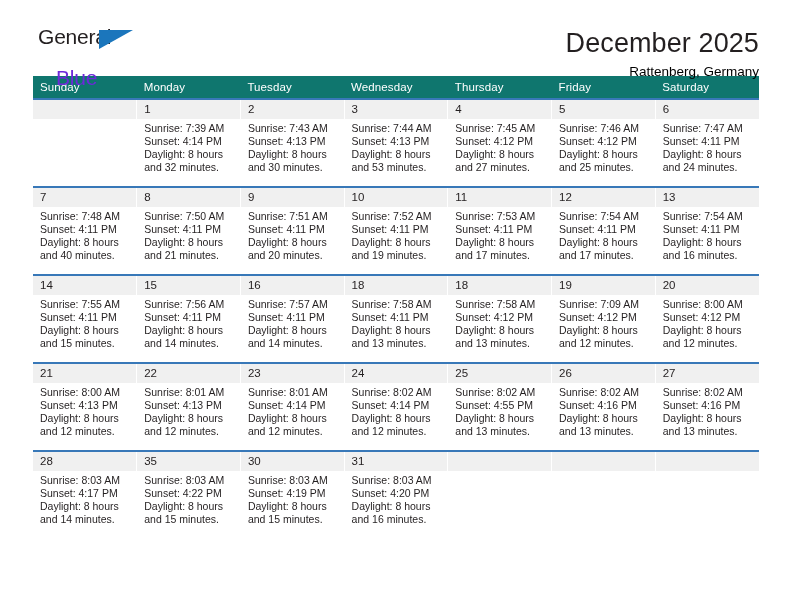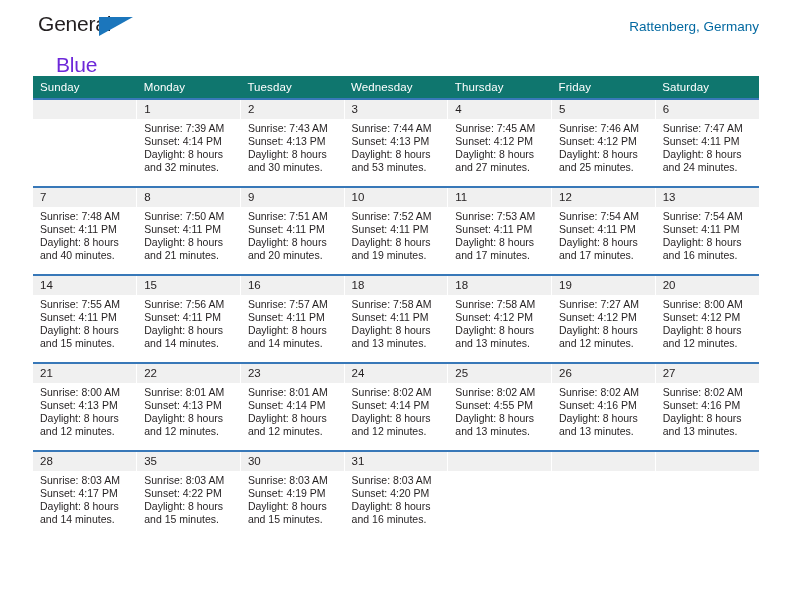--- a/index.html
+++ b/index.html
@@ -22,21 +22,21 @@
     box-sizing: border-box;
     padding: 0 33px;
   }
 
   
   .header {
     display: flex;
     align-items: flex-start;
     justify-content: space-between;
     height: 72px;
-    padding-top: 12px;
+    padding-top: 25px;
     box-sizing: border-box;
   }
 
   .logo {
     position: relative;
     width: 120px;
     height: 46px;
     margin-left: 5px;
   }
   .logo-general {
@@ -76,21 +76,21 @@
     font-size: 27px;
     line-height: 32px;
     color: #231f20;
     font-weight: normal;
     margin: 0;
     letter-spacing: 0.1px;
   }
   .cal-subtitle {
     font-size: 13.5px;
     line-height: 20px;
-    color: #0369a1;
+    color: #000000;
     margin: 3px 0 0 0;
     font-weight: normal;
   }
 
   
   .calendar {
     width: 726px;
     border-collapse: collapse;
     table-layout: fixed;
     margin-top: 4px;
@@ -152,20 +152,21 @@
 
   <div class="header">
 
     <div class="logo">
       <span class="logo-general">General</span>
       <span class="logo-tri"></span>
       <span class="logo-blue">Blue</span>
     </div>
 
     <div class="title-block">
+      <h1 class="cal-title">December 2025</h1>
       <div class="cal-subtitle">Rattenberg, Germany</div>
     </div>
 
   </div>
 
   <table class="calendar">
     <thead>
       <tr>
         <th>Sunday</th>
         <th>Monday</th>
@@ -388,21 +389,21 @@
                 <div>Sunset: 4:12 PM</div>
                 <div class="daylight">Daylight: 8 hours</div>
                 <div class="daylight">and 13 minutes.</div>
               </div>
             </div>
           </td>
           <td>
             <div class="daycell">
               <div class="daynum">19</div>
               <div class="info">
-                <div>Sunrise: 7:27 AM</div>
+                <div>Sunrise: 7:09 AM</div>
                 <div>Sunset: 4:12 PM</div>
                 <div class="daylight">Daylight: 8 hours</div>
                 <div class="daylight">and 12 minutes.</div>
               </div>
             </div>
           </td>
           <td>
             <div class="daycell">
               <div class="daynum">20</div>
               <div class="info">

